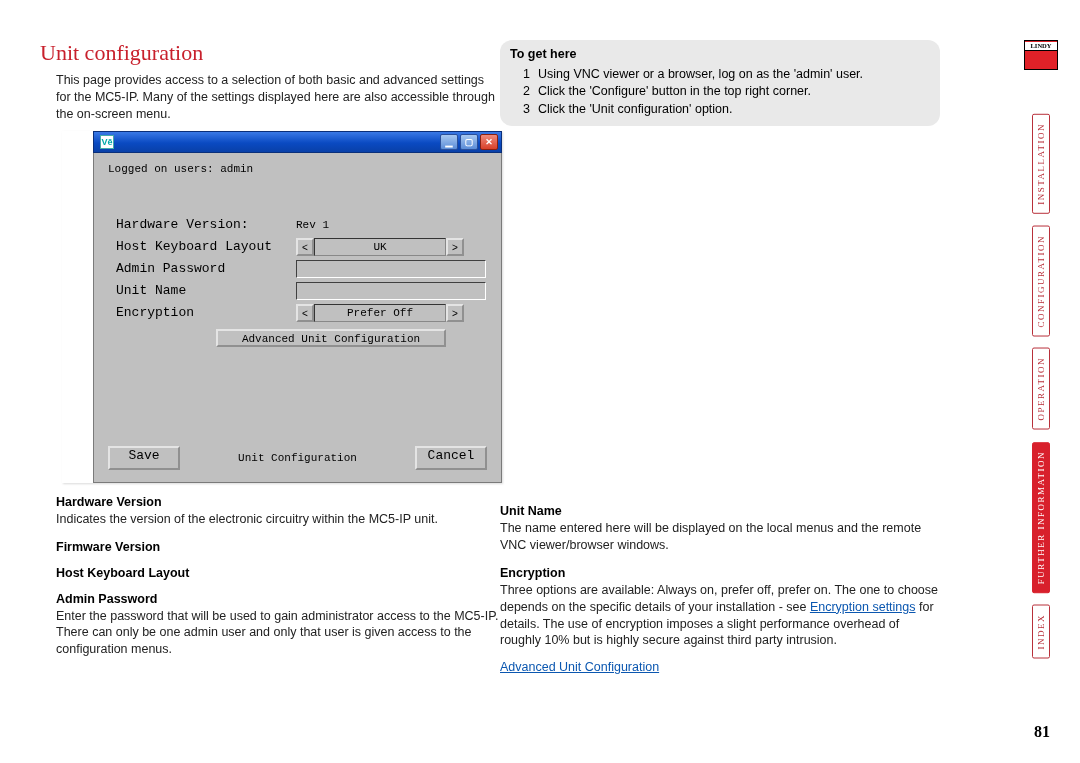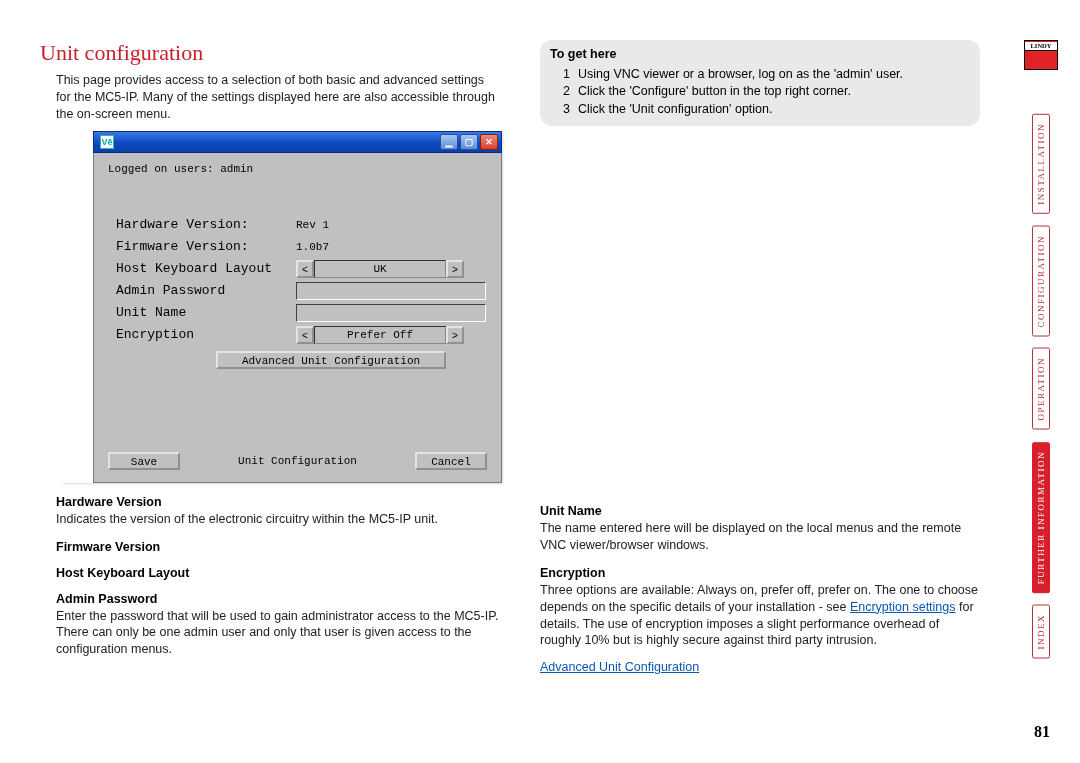--- a/index.html
+++ b/index.html
@@ -14,21 +14,20 @@
     overflow: hidden;
   }
   .page {
     position: relative;
     width: 1080px;
     height: 763px;
     padding: 40px 90px 30px 40px;
   }
   .columns {
     display: flex;
-    gap: 40px;
   }
   .col { width: 460px; }
   .col-right { width: 440px; }
   h1.section-title {
     font-family: Georgia, "Times New Roman", serif;
     color: #c8202c;
     font-size: 22px;
     font-weight: normal;
     margin: 0 0 6px 0;
   }
@@ -132,23 +131,23 @@
     width: 230px; height:18px; line-height:16px;
     background:#c0c0c0; border:2px outset #e4e4e4;
     text-align:center; font-family:"Courier New",monospace; font-size:11px;
     cursor:pointer;
   }
   .ss-footer {
     position:absolute; left:14px; right:14px; bottom:12px;
     display:flex; justify-content:space-between; align-items:center;
   }
   .ss-button {
-    width: 72px; height:18px; line-height:16px; text-align:center;
+    width: 72px; height:24px; line-height:16px; text-align:center;
     background:#c0c0c0; border:2px outset #e4e4e4;
-    font-family:"Courier New",monospace; font-size:11px; cursor:pointer;
+    font-family:"Courier New",monospace; font-size:13px; cursor:pointer;
   }
   .ss-footer-title { font-size:11px; }
   
   .side-nav {
     position:absolute;
     top: 40px; right: 22px;
     width: 34px;
     text-align:center;
     font-family: Georgia, "Times New Roman", serif;
   }
@@ -205,24 +204,20 @@
           <div class="ss-winbtn close">✕</div>
         </div>
         <div class="ss-client">
           <div class="ss-logged">Logged on users: admin</div>
           <div class="ss-form">
             <div class="ss-row">
               <span class="ss-label">Hardware Version:</span>
               <span class="ss-value">Rev 1</span>
             </div>
             <div class="ss-row">
-              <span class="ss-label">Firmware Version:</span>
-              <span class="ss-value">1.0b7</span>
-            </div>
-            <div class="ss-row">
               <span class="ss-label">Host Keyboard Layout</span>
               <span class="ss-selector">
                 <span class="ss-arrow">&lt;</span>
                 <span class="ss-disp">UK</span>
                 <span class="ss-arrow">&gt;</span>
               </span>
             </div>
             <div class="ss-row">
               <span class="ss-label">Admin Password</span>
               <input type="password" class="ss-input ss-input-190" value="" style="">

